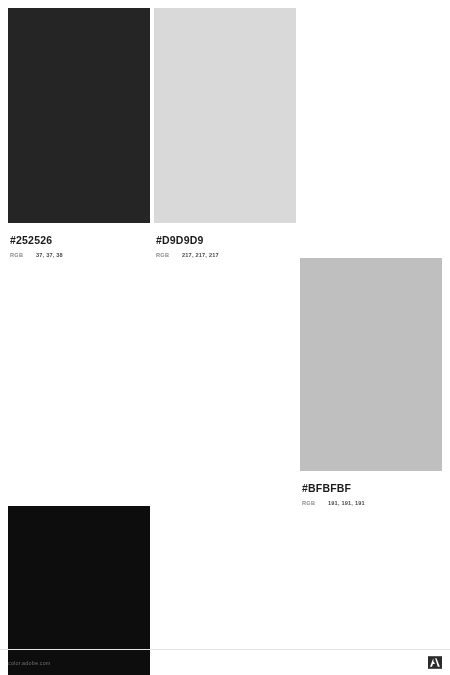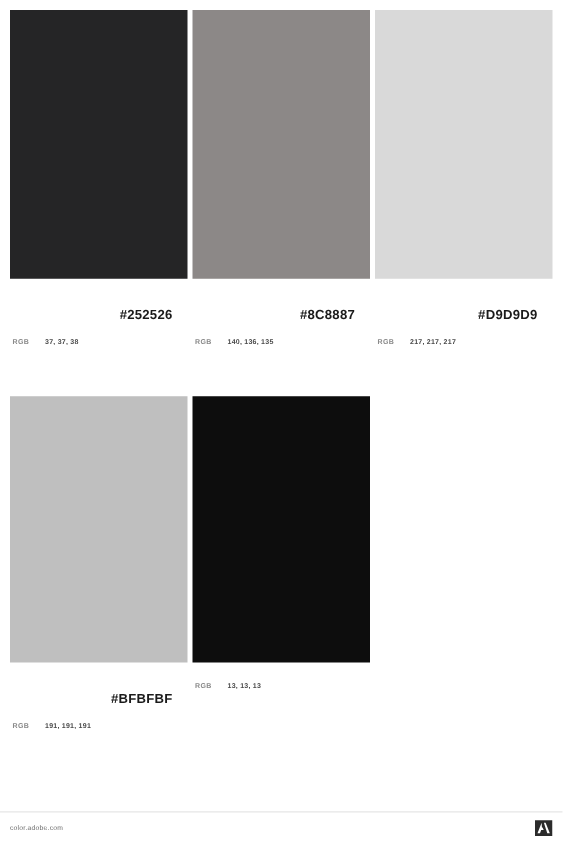--- a/index.html
+++ b/index.html
@@ -47,22 +47,21 @@
   .swatch-info {
     padding-top: 11px;
     padding-left: 2px;
   }
   .swatch-hex {
     font-size: 10.5px;
     font-weight: bold;
     color: #1b1b1b;
     letter-spacing: 0.2px;
     line-height: 13px;
-    margin: 12px;
-    text-align: right;
+    margin: 0;
   }
   .swatch-rgb-row {
     display: flex;
     align-items: baseline;
     margin-top: 5px;
   }
   .rgb-label {
     font-size: 5.6px;
     font-weight: bold;
     color: #8a8a8a;
@@ -114,30 +113,20 @@
       <div class="swatch-chip" id="chip-0" style="background-color: rgb(37, 37, 38);"></div>
       <div class="swatch-info">
         <div class="swatch-hex">#252526</div>
         <div class="swatch-rgb-row">
           <span class="rgb-label">RGB</span>
           <span class="rgb-values">37, 37, 38</span>
         </div>
       </div>
     </div>
 
-    <div class="swatch-cell row-1">
-      <div class="swatch-chip" id="chip-1" style="background-color: rgb(140, 136, 135);"></div>
-      <div class="swatch-info">
-        <div class="swatch-hex">#8C8887</div>
-        <div class="swatch-rgb-row">
-          <span class="rgb-label">RGB</span>
-          <span class="rgb-values">140, 136, 135</span>
-        </div>
-      </div>
-    </div>
 
     <div class="swatch-cell row-1">
       <div class="swatch-chip" id="chip-2" style="background-color: rgb(217, 217, 217);"></div>
       <div class="swatch-info">
         <div class="swatch-hex">#D9D9D9</div>
         <div class="swatch-rgb-row">
           <span class="rgb-label">RGB</span>
           <span class="rgb-values">217, 217, 217</span>
         </div>
       </div>

